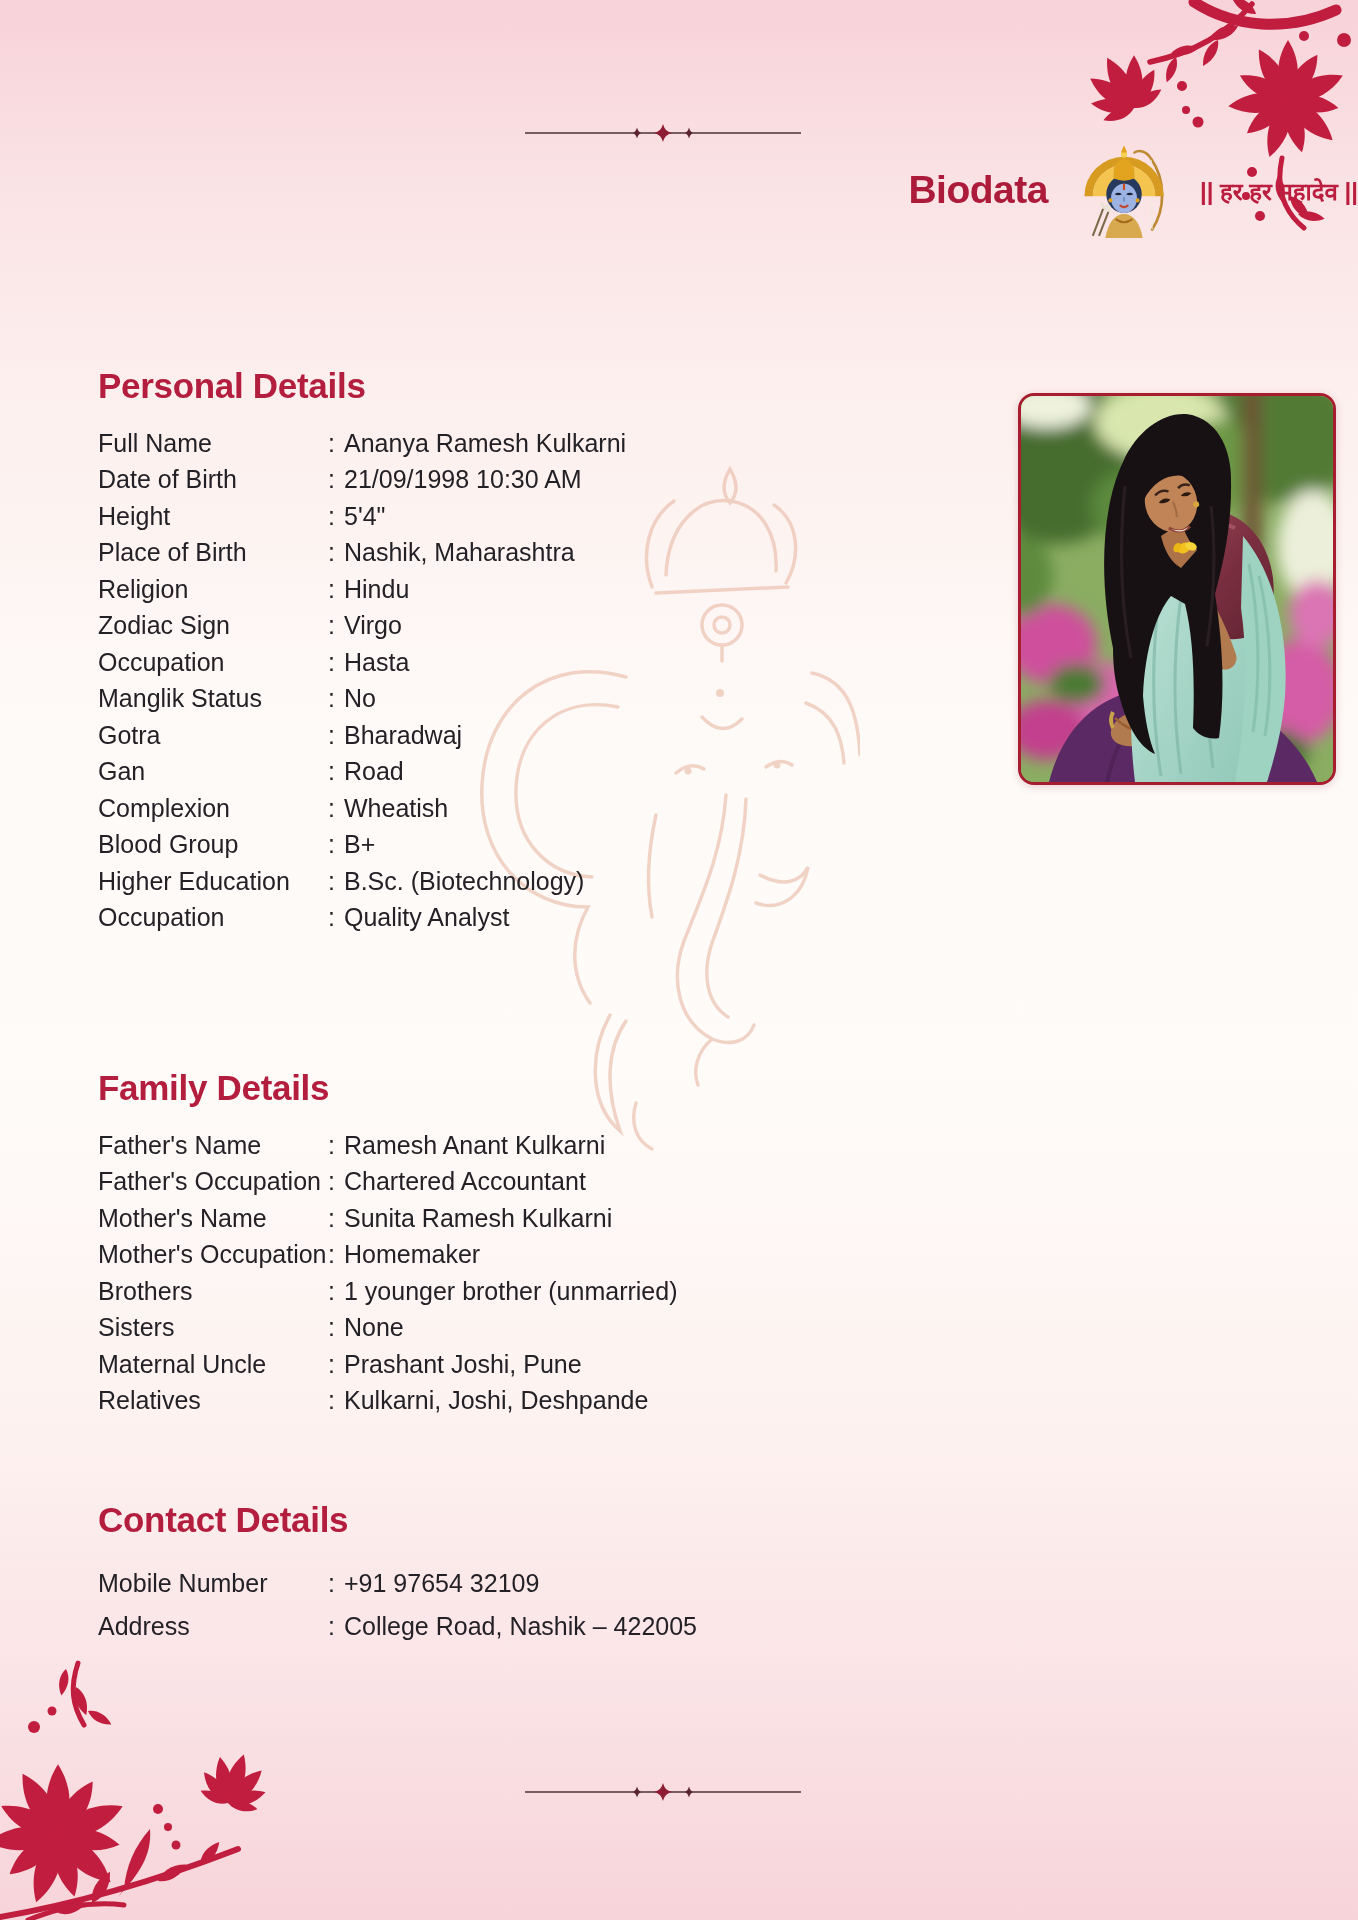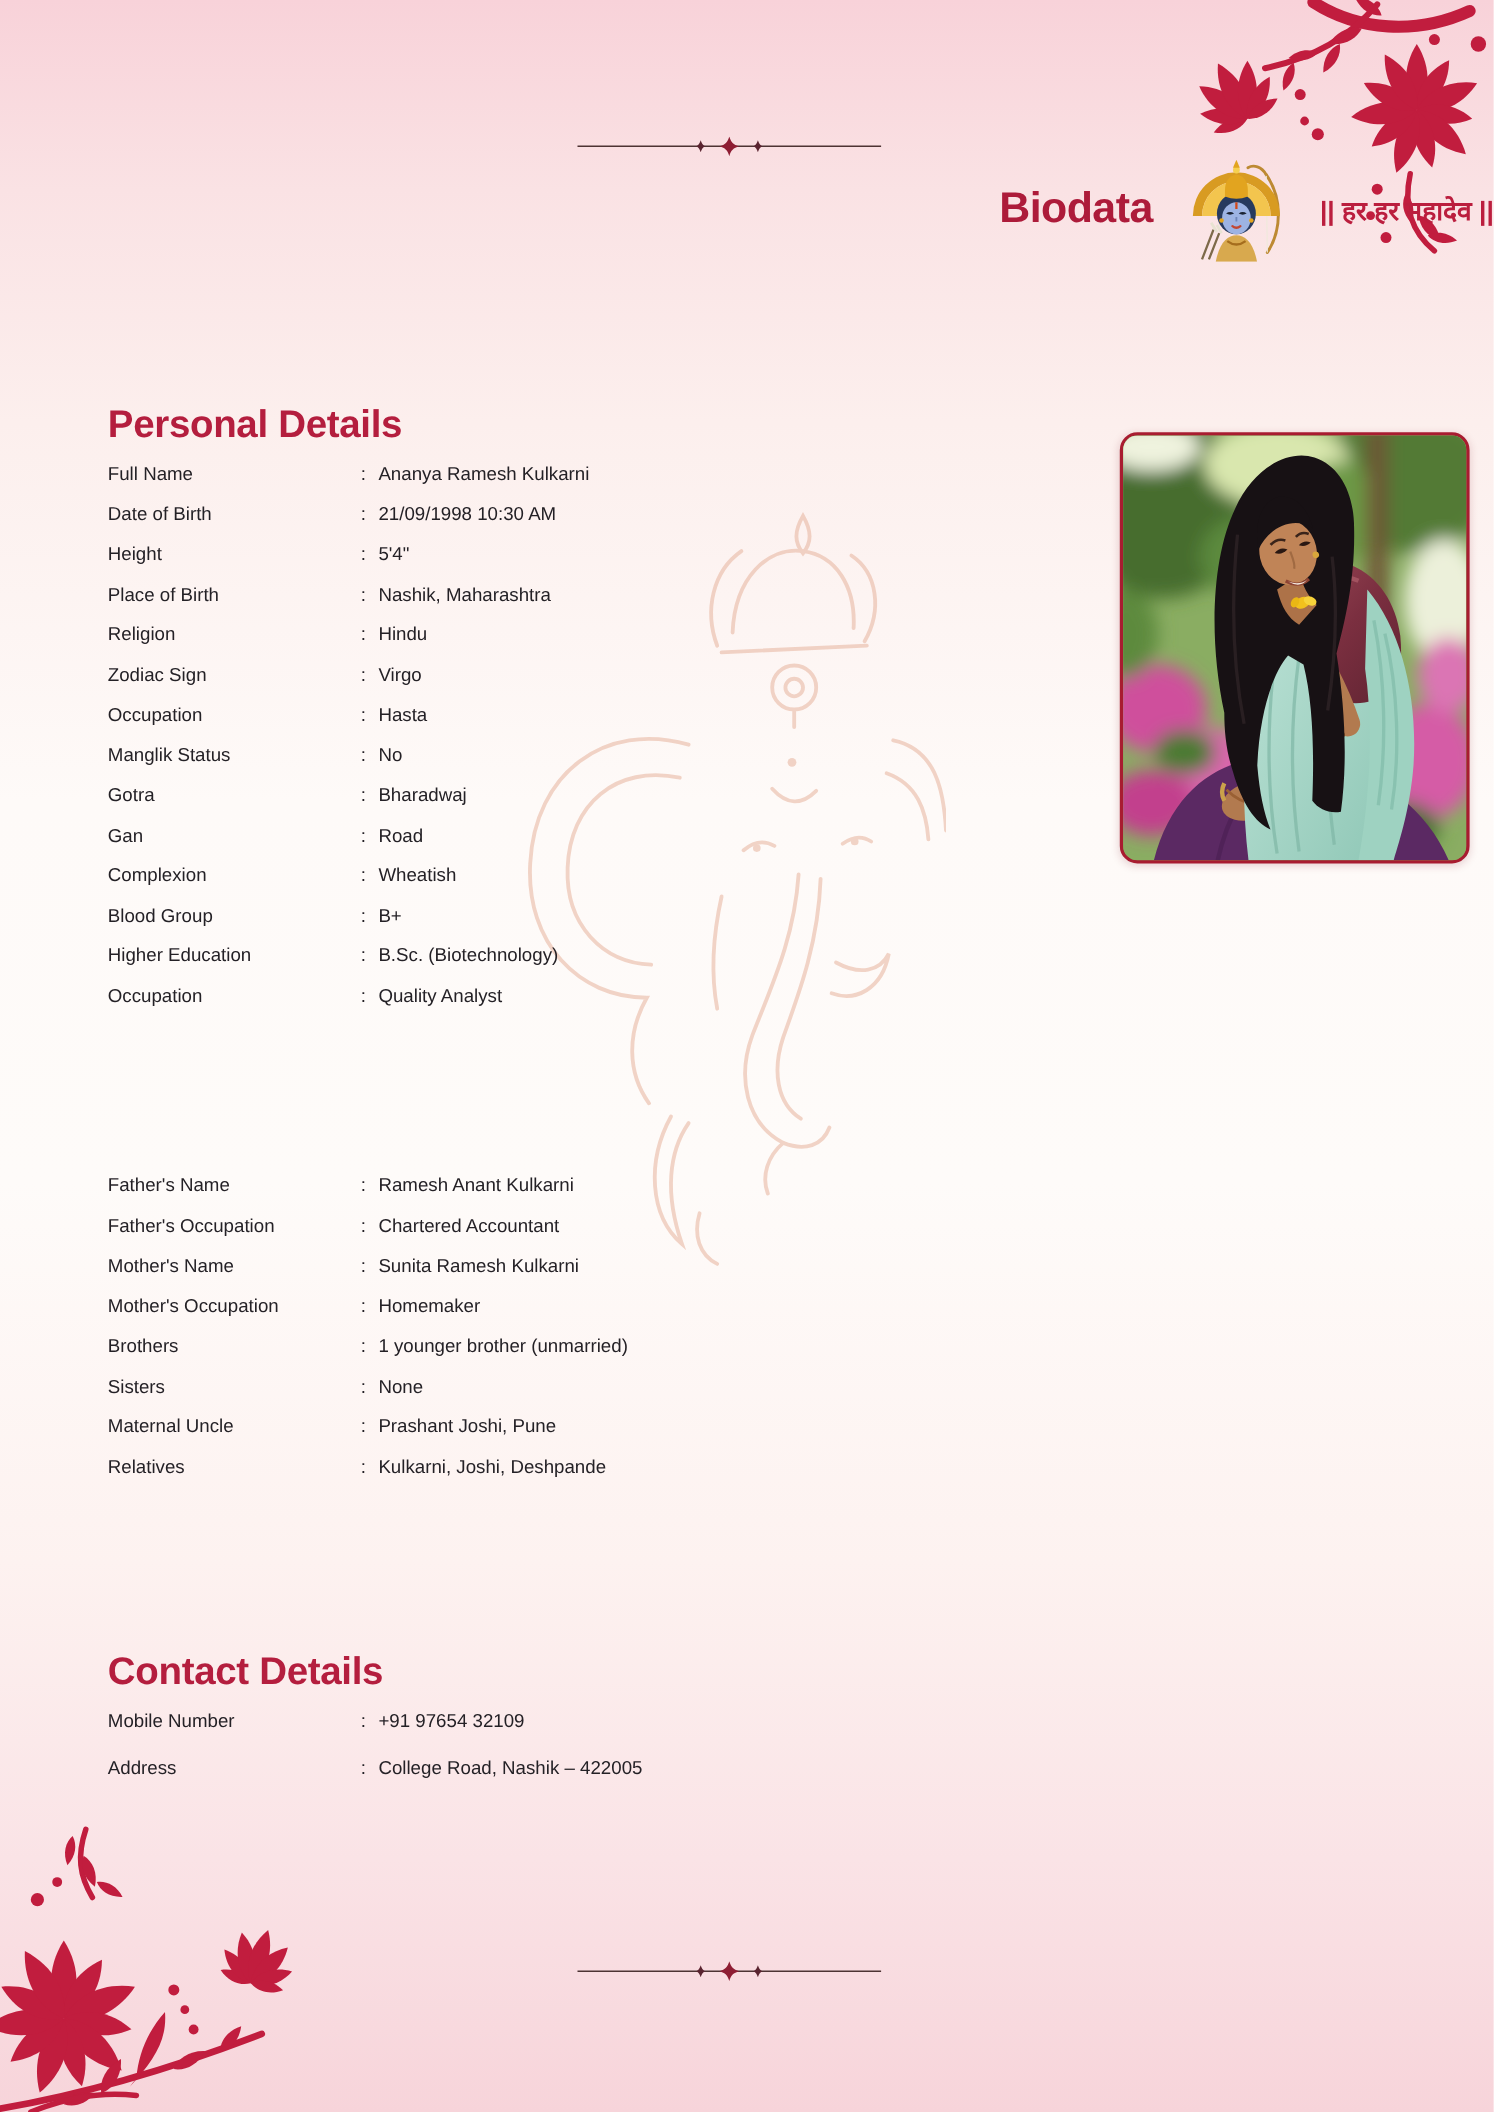--- a/index.html
+++ b/index.html
@@ -15,21 +15,21 @@
 .header{position:absolute;top:140px;left:0;right:0;height:100px;display:flex;justify-content:flex-end;align-items:center;gap:26px}
 .title{font-size:39px;font-weight:700;color:#ad1b3a;letter-spacing:-.5px}
 .deity{width:100px;height:96px;flex:0 0 auto}
 .mantra{font-size:24px;font-weight:700;color:#bb1e3e;white-space:nowrap}
 .ganesha{position:absolute;left:430px;top:455px;width:430px;height:720px;opacity:.55;pointer-events:none}
 .section{position:absolute;left:98px}
 .section h2{font-size:35px;font-weight:700;color:#b41e3e;letter-spacing:-.3px;margin-bottom:15px}
 #personal{top:366px}
 #family{top:1068px}
 #contact{top:1500px}
-.row{display:flex;align-items:flex-start;height:36.5px;font-size:17px;color:#242126}
+.row{display:flex;align-items:flex-end;height:36.5px;font-size:25px;color:#242126}
 #contact .row{height:43px}
 .lbl{width:230px;flex:0 0 auto;white-space:nowrap}
 .sep{width:16px;flex:0 0 auto}
 .val{white-space:nowrap}
 .photo{position:absolute;left:1018px;top:393px;width:318px;height:392px;border:3px solid #a81c30;border-radius:16px;overflow:hidden;background:#86a95e;box-shadow:0 2px 8px rgba(120,20,40,.18)}
 .photo svg{display:block;width:100%;height:100%}
 </style>
 </head>
 <body>
 
@@ -267,20 +267,21 @@
         </div>
         <div class="row">
           <span class="lbl">Occupation</span>
           <span class="sep">:</span>
           <span class="val">Quality Analyst</span>
         </div>
       </div>
   </section>
 
   <section class="section" id="family">
+    <h2>Family Details</h2>
     <div class="rows">
         <div class="row">
           <span class="lbl">Father's Name</span>
           <span class="sep">:</span>
           <span class="val">Ramesh Anant Kulkarni</span>
         </div>
         <div class="row">
           <span class="lbl">Father's Occupation</span>
           <span class="sep">:</span>
           <span class="val">Chartered Accountant</span>

